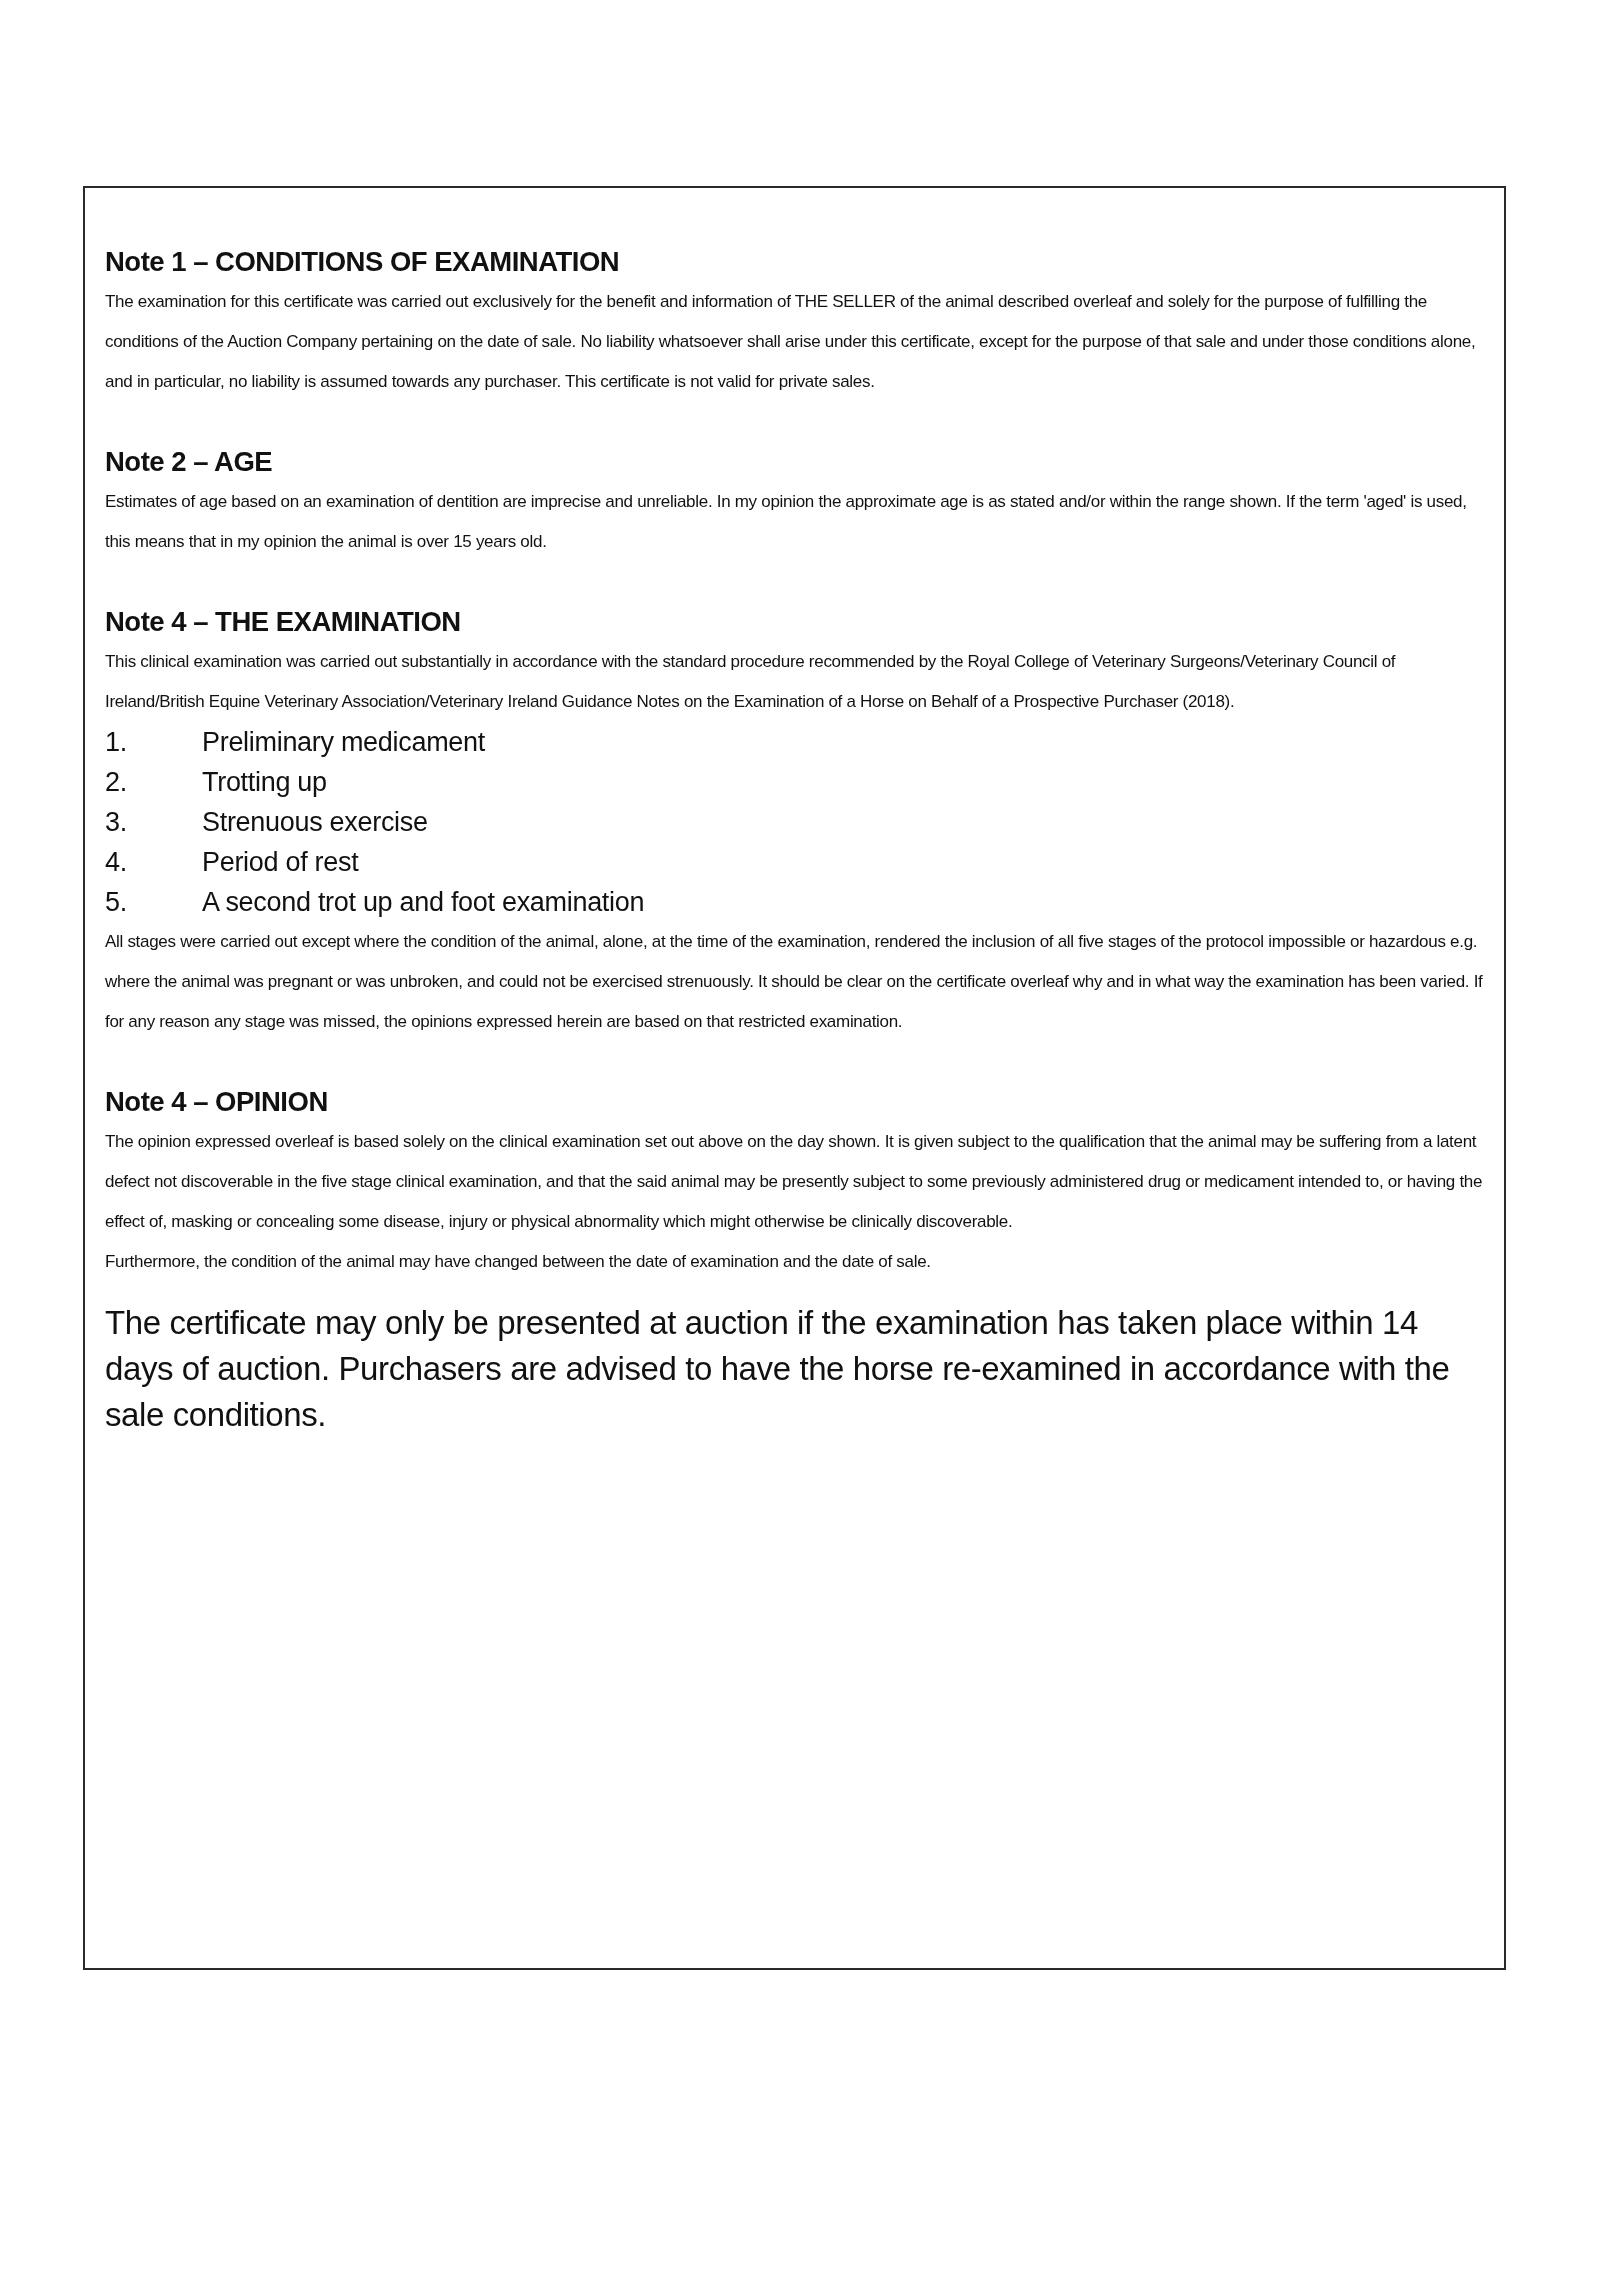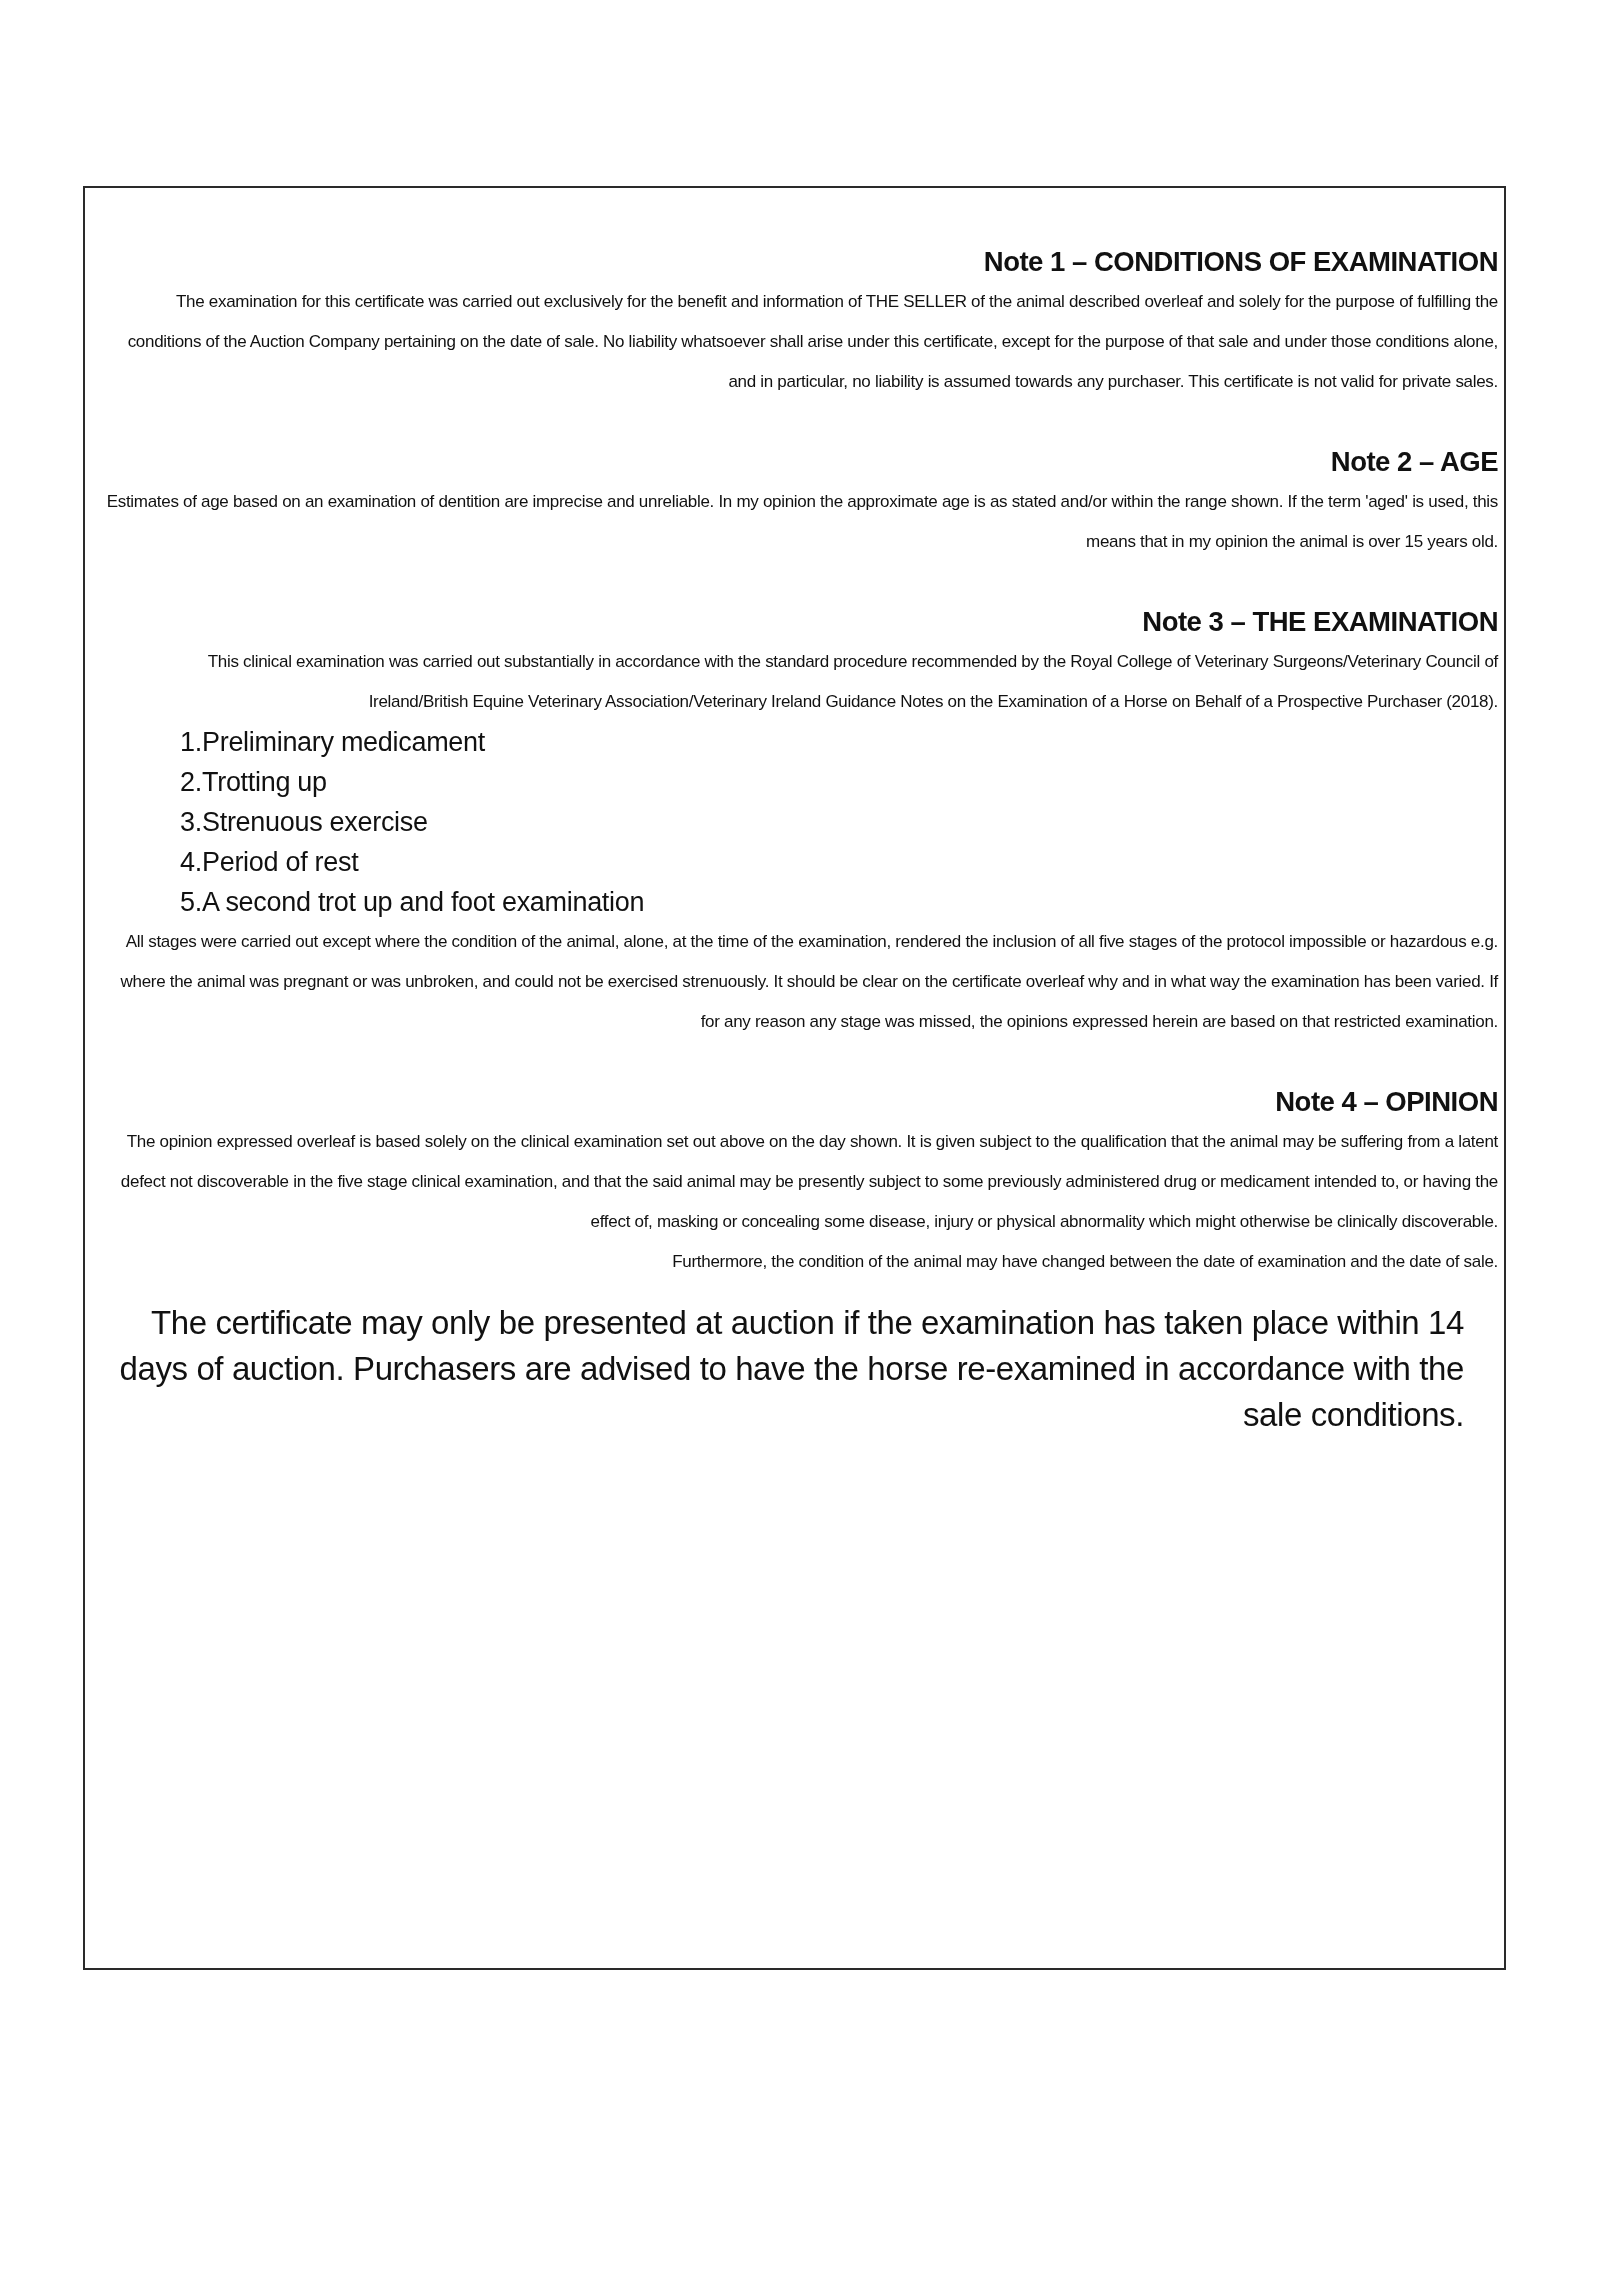--- a/index.html
+++ b/index.html
@@ -16,22 +16,21 @@
       color: #111111;
     }
     .notes-box {
       position: absolute;
       left: 83px;
       top: 186px;
       width: 1423px;
       height: 1784px;
       border: 2.3px solid #2a2a2a;
       box-sizing: border-box;
-      padding: 54px 6px 0 20px;
-      text-align: right;
+      padding: 54px 13px 0 20px;
     }
     .note {
       margin: 0 0 40px 0;
     }
     .note-title {
       font-weight: bold;
       font-size: 27.5px;
       line-height: 40px;
       letter-spacing: -0.5px;
       margin: 0;
@@ -75,21 +74,21 @@
     <h2 class="note-title">Note 1 – CONDITIONS OF EXAMINATION</h2>
     <p class="para">The examination for this certificate was carried out exclusively for the benefit and information of THE SELLER of the animal described overleaf and solely for the purpose of fulfilling the conditions of the Auction Company pertaining on the date of sale. No liability whatsoever shall arise under this certificate, except for the purpose of that sale and under those conditions alone, and in particular, no liability is assumed towards any purchaser. This certificate is not valid for private sales.</p>
   </section>
 
   <section class="note">
     <h2 class="note-title">Note 2 – AGE</h2>
     <p class="para">Estimates of age based on an examination of dentition are imprecise and unreliable. In my opinion the approximate age is as stated and/or within the range shown. If the term 'aged' is used, this means that in my opinion the animal is over 15 years old.</p>
   </section>
 
   <section class="note">
-    <h2 class="note-title">Note 3 – THE EXAMINATION</h2>
+    <h2 class="note-title">Note 4 – THE EXAMINATION</h2>
     <p class="para">This clinical examination was carried out substantially in accordance with the standard procedure recommended by the Royal College of Veterinary Surgeons/Veterinary Council of Ireland/British Equine Veterinary Association/Veterinary Ireland Guidance Notes on the Examination of a Horse on Behalf of a Prospective Purchaser (2018).</p>
     <ol class="stage-list">
       <li class="stage-item">
         <span class="stage-num">1.</span>
         <span>Preliminary medicament</span>
       </li>
       <li class="stage-item">
         <span class="stage-num">2.</span>
         <span>Trotting up</span>
       </li>

